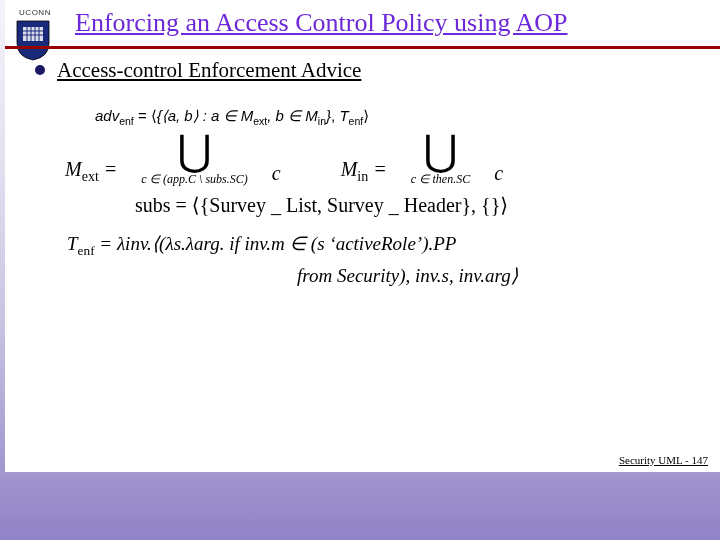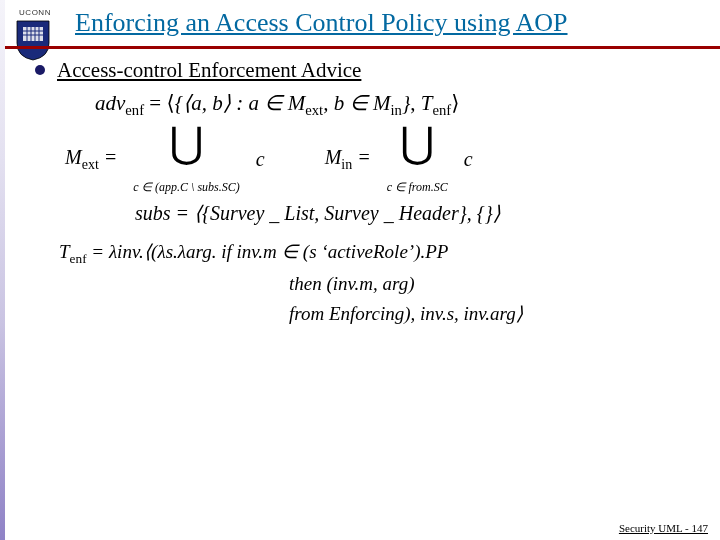--- a/index.html
+++ b/index.html
@@ -15,21 +15,21 @@
     position: relative;
     width: 720px;
     height: 540px;
     background: linear-gradient(to bottom, #f5f4fa 0%, #e3e0f0 30%, #c9c3e2 60%, #aca2d4 80%, #8f82c6 100%);
   }
   .slide-inner {
     position: absolute;
     left: 5px;
     top: 0;
     width: 715px;
-    height: 540px;
+    height: 472px;
     background: #fff;
   }
   .logo {
     position: absolute;
     top: 8px;
     left: 10px;
     width: 40px;
   }
   .logo .uconn {
     font-family: Arial, sans-serif;
@@ -43,21 +43,21 @@
     width: 36px;
     height: 42px;
     margin: 0 auto;
   }
   .title {
     position: absolute;
     top: 8px;
     left: 70px;
     right: 10px;
     font-size: 26px;
-    color: #0369a1;
+    color: #6d28d9;
     text-decoration: underline;
     font-weight: normal;
   }
   .rule {
     position: absolute;
     top: 46px;
     left: 0;
     right: 0;
     height: 3px;
     background: #990000;
@@ -99,68 +99,67 @@
     top: 7px;
     width: 8px;
     height: 8px;
     border: 1px solid #333;
     background: #fff;
   }
   .lvl2 .subs-u {
     text-decoration: underline;
   }
   .formula {
-    font-family: Liberation Serif, serif;
-    font-style: italic;
-    font-size: 21px;
-    margin: 8px 0 6px 60px;
+    font-family: Liberation Sans, sans-serif;
+    font-style: italic;
+    font-size: 15px;
+    margin: 24px 0 6px 60px;
     white-space: nowrap;
   }
   .formula .rm {
     font-style: normal;
   }
   .row-sets {
     display: flex;
     gap: 60px;
     margin: 6px 0 8px 30px;
     align-items: center;
   }
   .set-block {
     display: flex;
-    align-items: center;
+    align-items: flex-end;
     font-style: italic;
     font-size: 20px;
-    gap: 16px;
+    gap: 24px;
   }
   .big-union {
     display: inline-flex;
     flex-direction: column;
     align-items: center;
     line-height: 1;
   }
   .big-union .u {
     font-size: 42px;
     font-style: normal;
     font-family: "Times New Roman", serif;
     line-height: 0.9;
   }
   .big-union .sub {
     font-size: 12px;
     font-style: italic;
-    margin-top: 18px;
+    margin-top: 2px;
   }
   .subs-line {
-    font-style: italic;
     font-size: 20px;
     margin: 8px 0 12px 100px;
   }
   .tenf-block {
     font-style: italic;
     font-size: 19px;
-    margin-left: 24px;
+    margin-left: 32px;
     line-height: 1.6;
   }
   .tenf-block .row {
     white-space: nowrap;
   }
   .tenf-block .indent {
     display: inline-block;
     width: 230px;
   }
   .footer {
@@ -215,40 +214,37 @@
           <span class="big-union">
             <span class="u">⋃</span>
             <span class="sub">c ∈ (app.C \ subs.SC)</span>
           </span>
           <span>c</span>
         </div>
         <div class="set-block">
           <span><span>M</span><sub>in</sub><span class="rm"> = </span></span>
           <span class="big-union">
             <span class="u">⋃</span>
-            <span class="sub">c ∈ from.SC</span>
+            <span class="sub">c ∈ then.SC</span>
           </span>
           <span>c</span>
         </div>
       </div>
 
       <div class="subs-line">
         <span>subs</span><span class="rm"> = ⟨{</span><span>Survey _ List</span><span class="rm">, </span><span>Survey _ Header</span><span class="rm">}, {}⟩</span>
       </div>
 
 
       <div class="tenf-block">
         <div class="row">
           <span>T</span><sub>enf</sub><span> = λinv.⟨(λs.λarg. </span><span class="tt">if</span><span> inv.m ∈ (s ‘activeRole’).PP</span>
         </div>
         <div class="row">
-          <span class="indent"></span><span class="tt">then</span><span> (inv.m, arg)</span>
-        </div>
-        <div class="row">
-          <span class="indent"></span><span class="tt">from</span><span class="tt"> Enforcing</span><span>), inv.s, inv.arg⟩</span>
+          <span class="indent"></span><span class="tt">from</span><span class="tt"> Security</span><span>), inv.s, inv.arg⟩</span>
         </div>
       </div>
 
     </div>
 
     <div class="footer">Security UML - 147</div>
 
   </div>
 </div>
 

